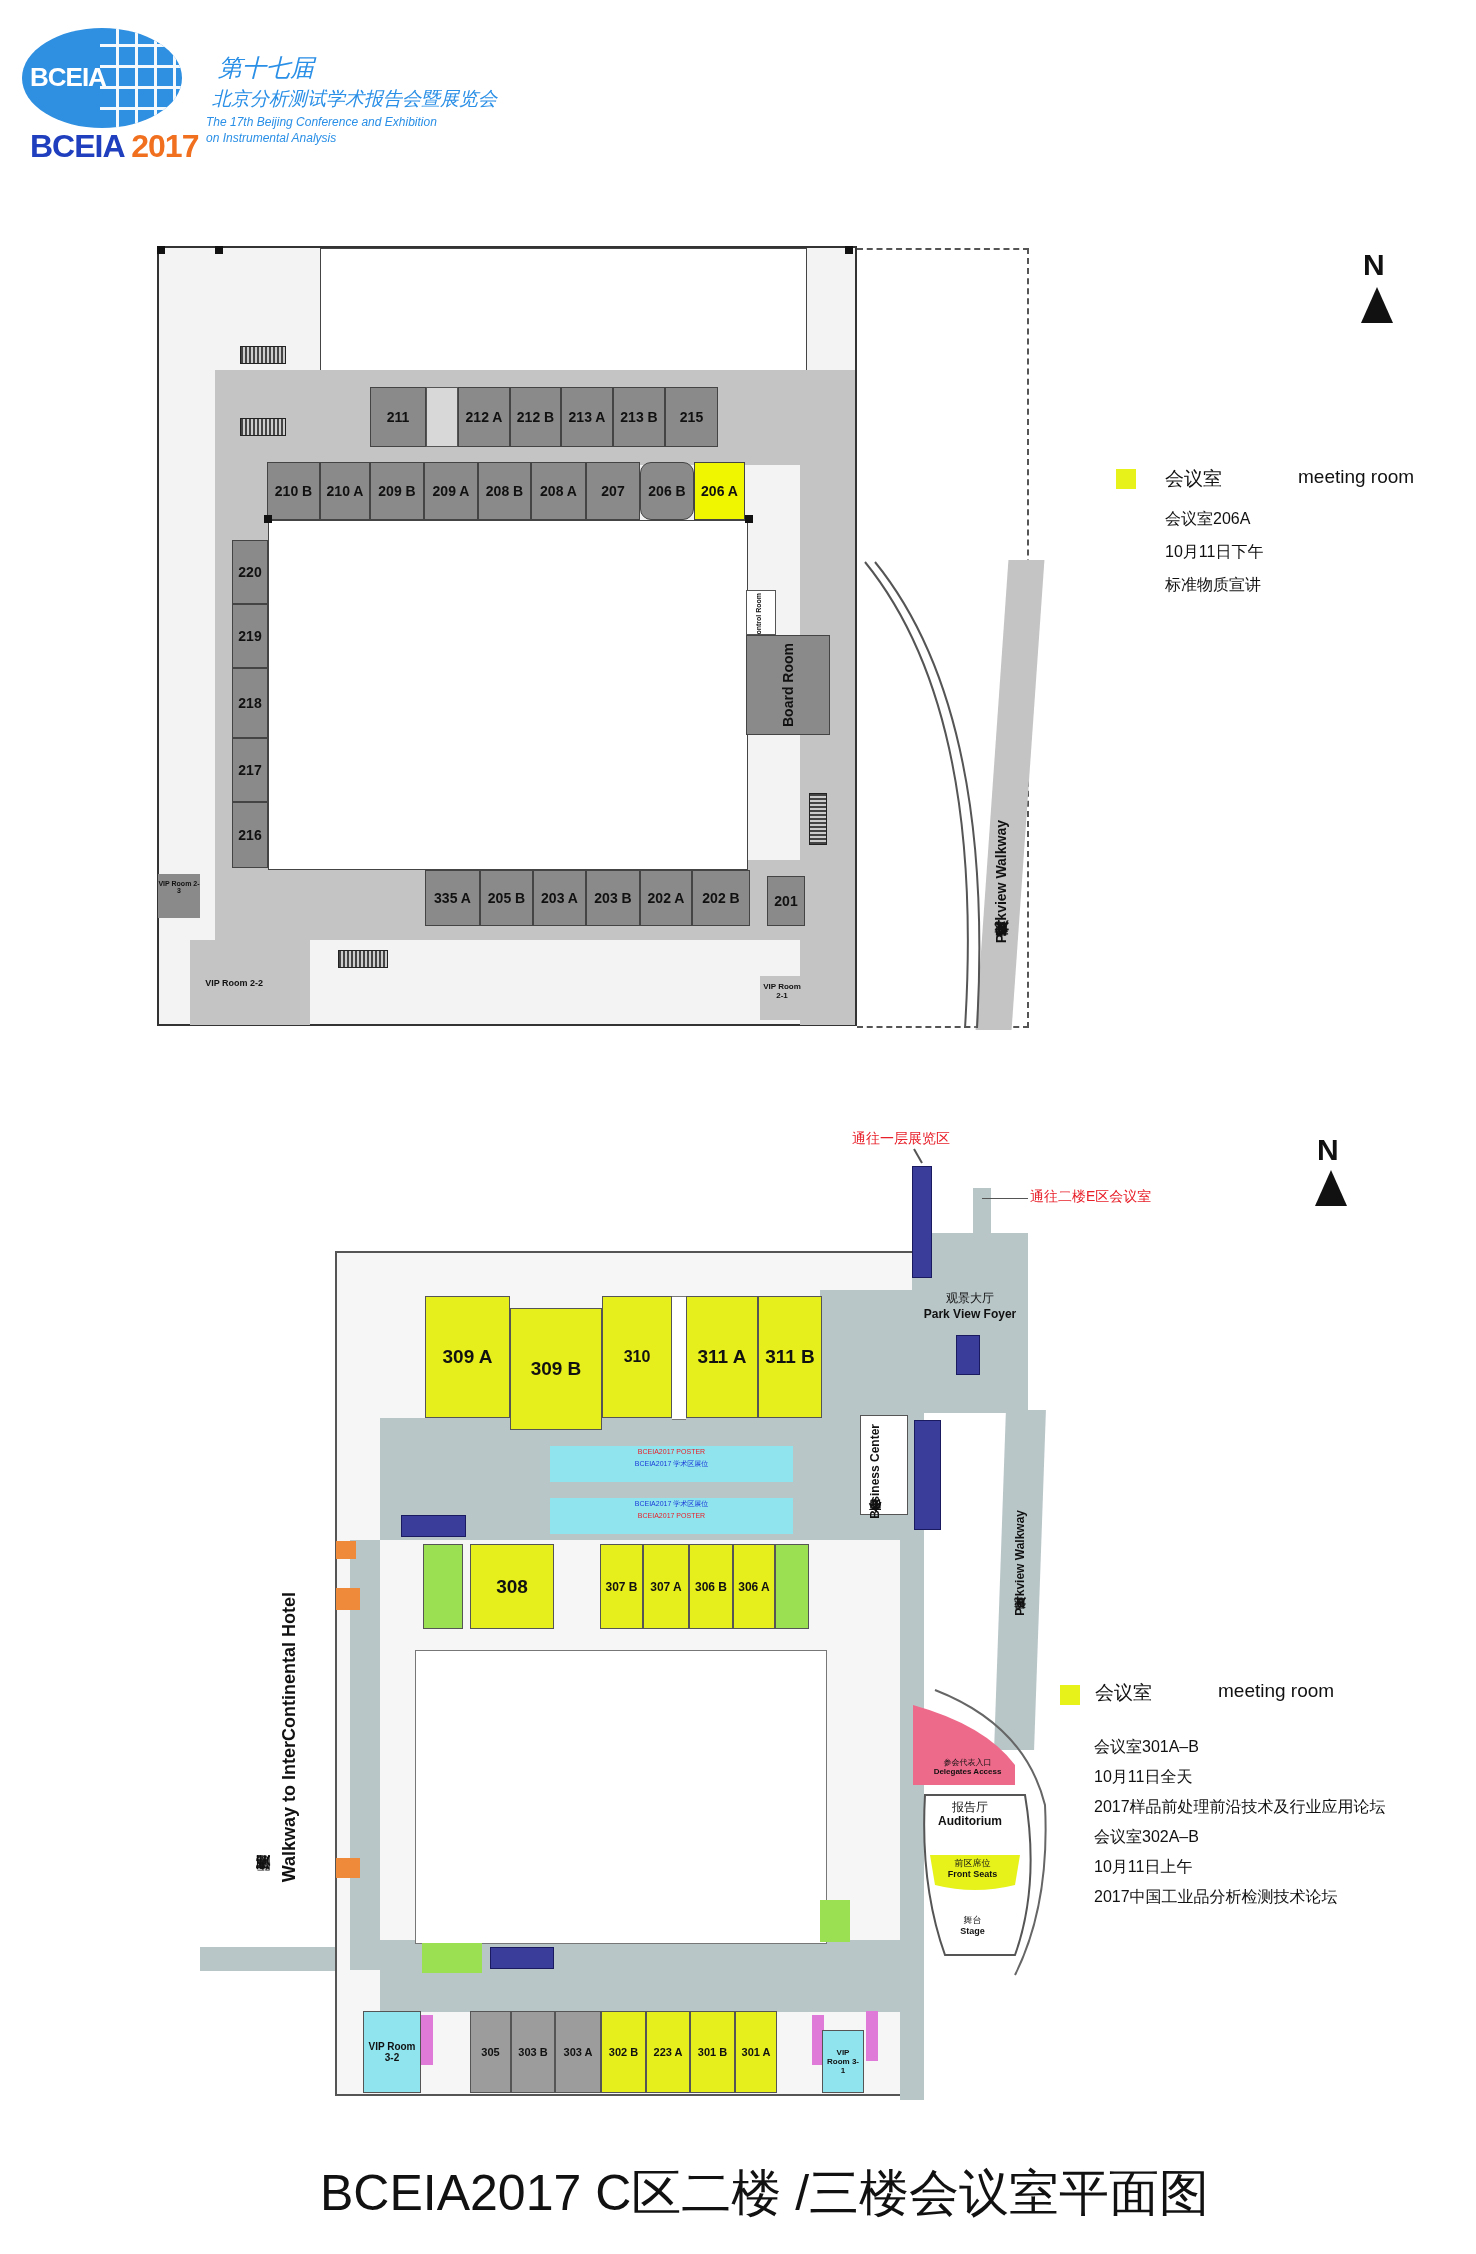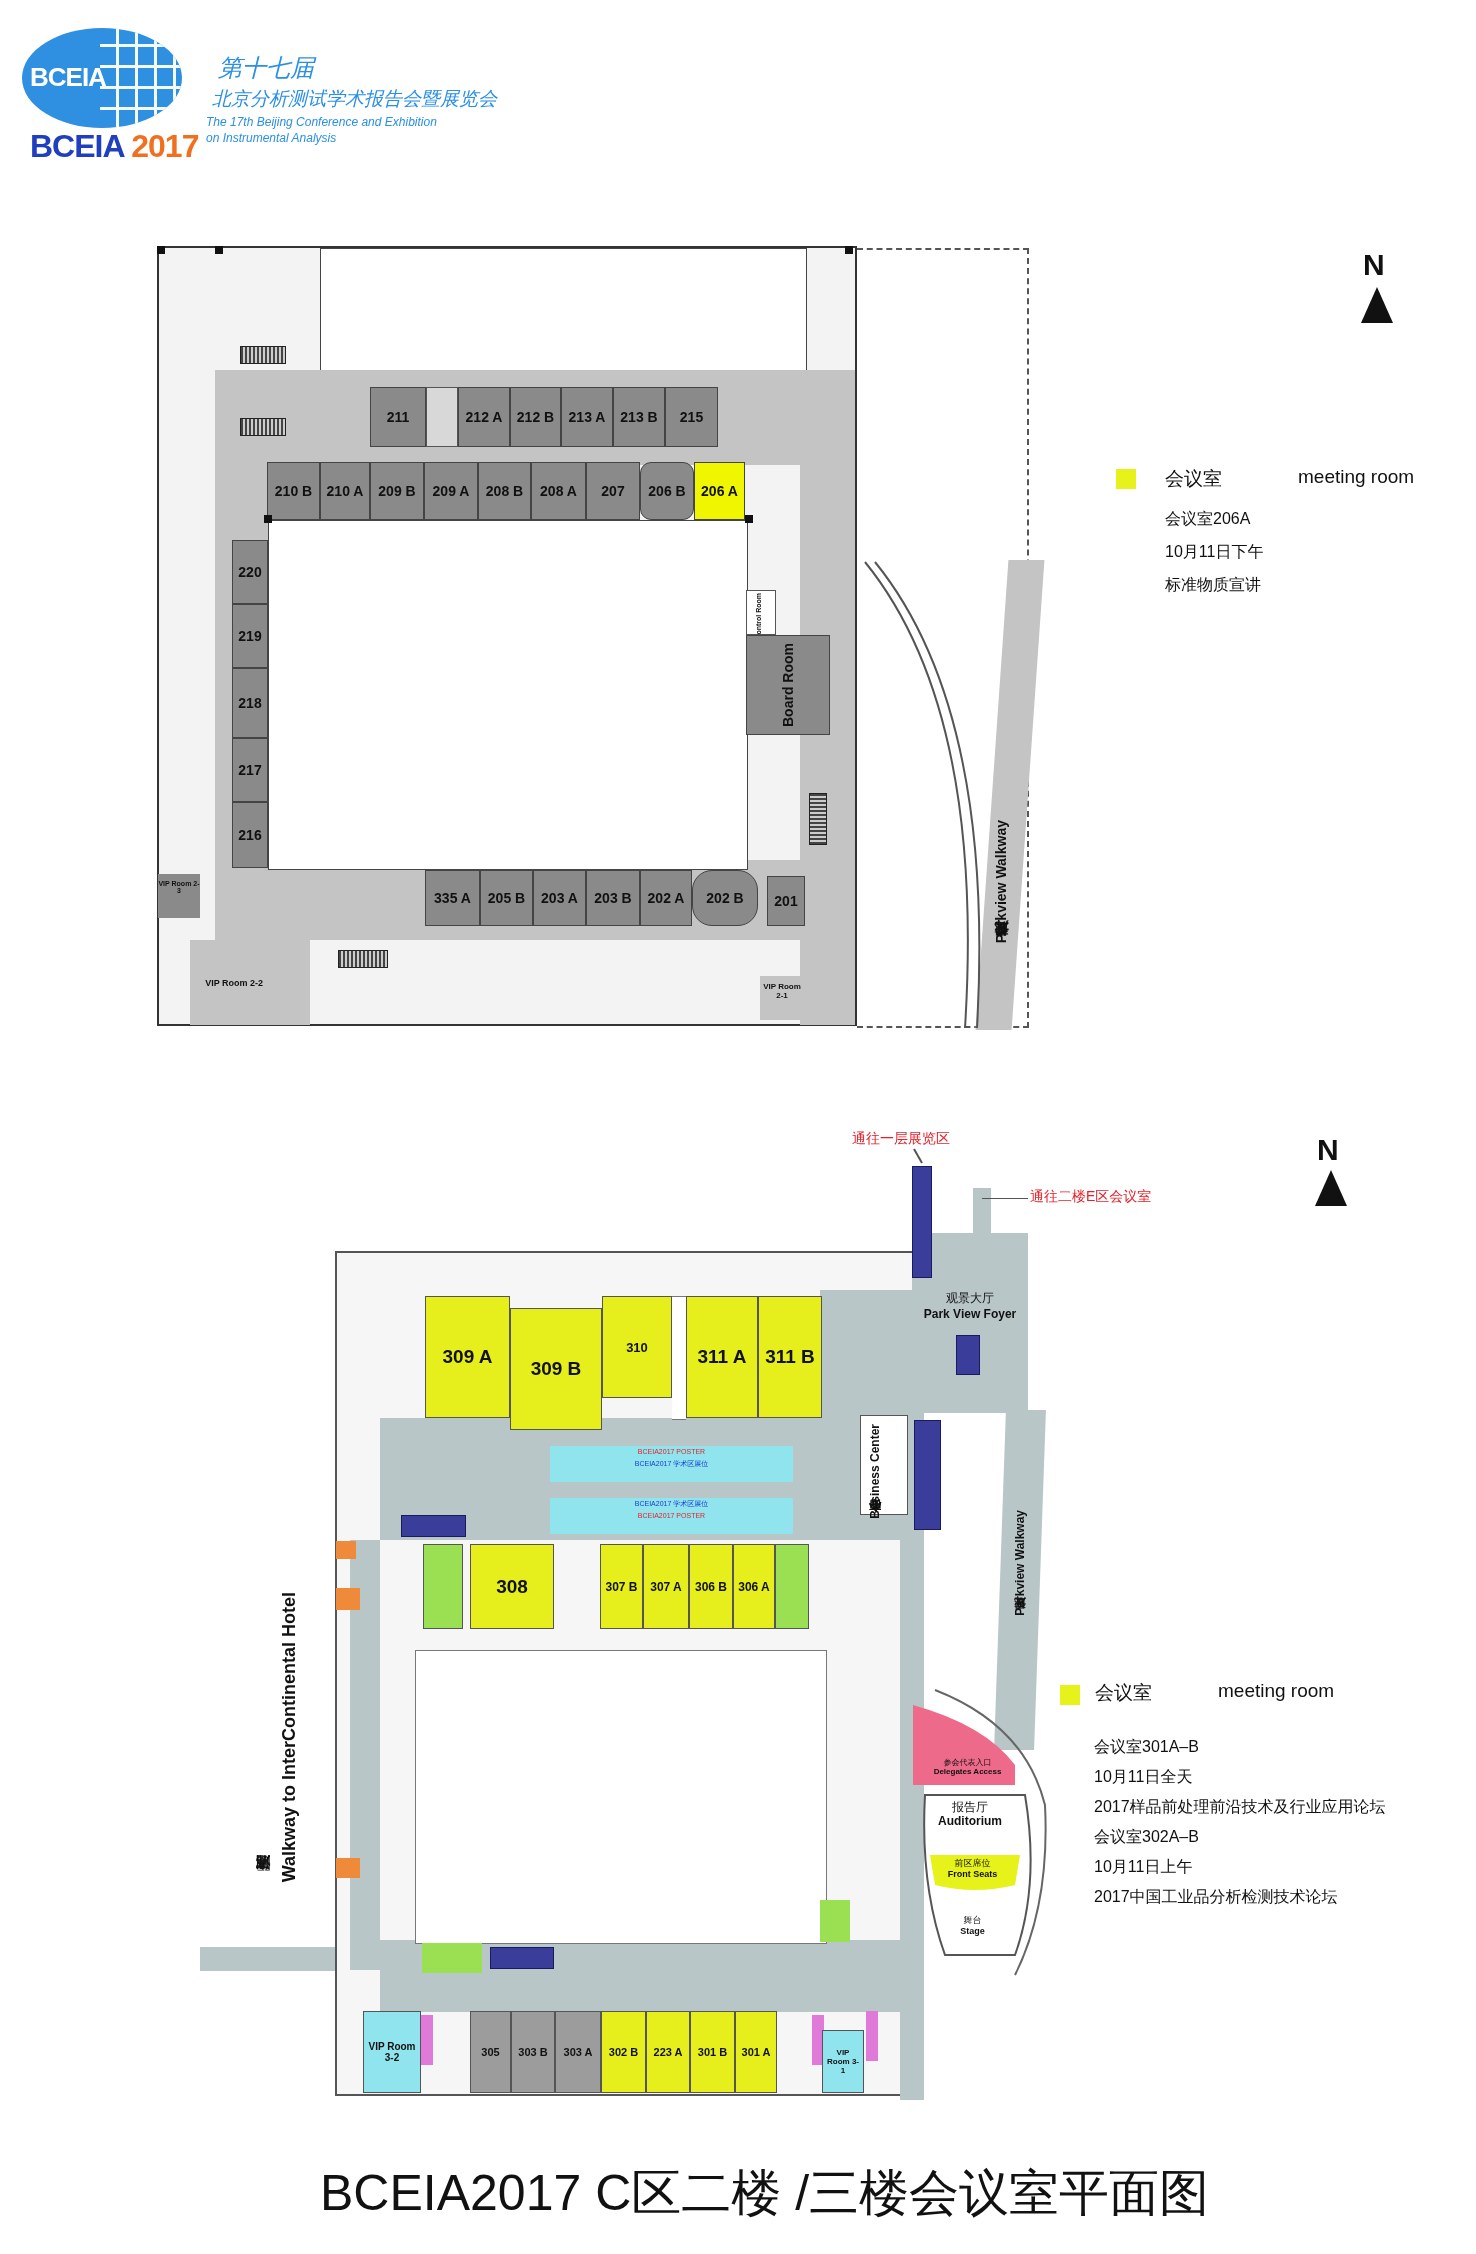--- a/index.html
+++ b/index.html
@@ -107,21 +107,21 @@
   </div>
   <div class="room" style="left:746px;top:635px;width:84px;height:100px;">
     <span class="vtext" style="position:static;font-size:14px;">Board Room</span>
   </div>
 
   <div class="room" style="left:425px;top:870px;width:55px;height:56px;">335 A</div>
   <div class="room" style="left:480px;top:870px;width:53px;height:56px;">205 B</div>
   <div class="room" style="left:533px;top:870px;width:53px;height:56px;">203 A</div>
   <div class="room" style="left:586px;top:870px;width:54px;height:56px;">203 B</div>
   <div class="room" style="left:640px;top:870px;width:52px;height:56px;">202 A</div>
-  <div class="room" style="left:692px;top:870px;width:66px;height:56px;border-radius:20px;">202 B</div>
+  <div class="room" style="left:692px;top:870px;width:58px;height:56px;">202 B</div>
   <div class="room" style="left:767px;top:876px;width:38px;height:50px;">201</div>
 
   <div class="abs" style="left:240px;top:346px;width:44px;height:16px;background:repeating-linear-gradient(90deg,#444 0 2px,#ccc 2px 4px);border:1px solid #222;"></div>
   <div class="abs" style="left:240px;top:418px;width:44px;height:16px;background:repeating-linear-gradient(90deg,#444 0 2px,#ccc 2px 4px);border:1px solid #222;"></div>
   <div class="abs" style="left:338px;top:950px;width:48px;height:16px;background:repeating-linear-gradient(90deg,#444 0 2px,#ccc 2px 4px);border:1px solid #222;"></div>
   <div class="abs" style="left:809px;top:793px;width:16px;height:50px;background:repeating-linear-gradient(0deg,#444 0 2px,#ccc 2px 4px);border:1px solid #222;"></div>
 
   <div class="abs" style="left:158px;top:874px;width:42px;height:44px;background:#8a8a8a;font-size:7px;font-weight:bold;text-align:center;padding-top:6px;box-sizing:border-box;">VIP Room 2-3</div>
   <div class="abs" style="left:205px;top:970px;width:58px;height:50px;background:#c4c4c4;font-size:9px;font-weight:bold;text-align:right;padding-top:8px;box-sizing:border-box;">VIP Room 2-2</div>
   <div class="abs" style="left:760px;top:976px;width:44px;height:44px;background:#c4c4c4;font-size:8px;font-weight:bold;text-align:center;padding-top:6px;box-sizing:border-box;">VIP Room 2-1</div>
@@ -161,21 +161,21 @@
   <div class="corr3" style="left:380px;top:1418px;width:540px;height:122px;"></div>
   <div class="corr3" style="left:820px;top:1290px;width:95px;height:250px;"></div>
   <div class="corr3" style="left:350px;top:1540px;width:30px;height:430px;"></div>
   <div class="corr3" style="left:380px;top:1940px;width:520px;height:72px;"></div>
   <div class="corr3" style="left:200px;top:1947px;width:135px;height:24px;"></div>
 
   <div class="abs" style="left:415px;top:1650px;width:410px;height:292px;background:#fff;border:1px solid #777;"></div>
 
   <div class="room3 y3" style="left:425px;top:1296px;width:85px;height:122px;font-size:19px;">309 A</div>
   <div class="room3 y3" style="left:510px;top:1296px;width:92px;height:122px;font-size:19px;margin-top:12px;">309 B</div>
-  <div class="room3 y3" style="left:602px;top:1296px;width:70px;height:102px;font-size:13px;">310</div>
+  <div class="room3 y3" style="left:602px;top:1296px;width:70px;height:122px;font-size:16px;">310</div>
   <div class="abs" style="left:672px;top:1296px;width:14px;height:122px;background:#fff;border-top:1px solid #777;border-bottom:1px solid #777;"></div>
   <div class="room3 y3" style="left:686px;top:1296px;width:72px;height:122px;font-size:19px;">311 A</div>
   <div class="room3 y3" style="left:758px;top:1296px;width:64px;height:122px;font-size:19px;">311 B</div>
 
   <div class="abs cyan" style="left:550px;top:1446px;width:243px;height:36px;">
     <span class="bar-text" style="color:#e8202a;">BCEIA2017 POSTER</span>
     <span class="bar-text" style="color:#1a3ad8;">BCEIA2017 学术区展位</span>
   </div>
   <div class="abs cyan" style="left:550px;top:1498px;width:243px;height:36px;">
     <span class="bar-text" style="color:#1a3ad8;">BCEIA2017 学术区展位</span>

